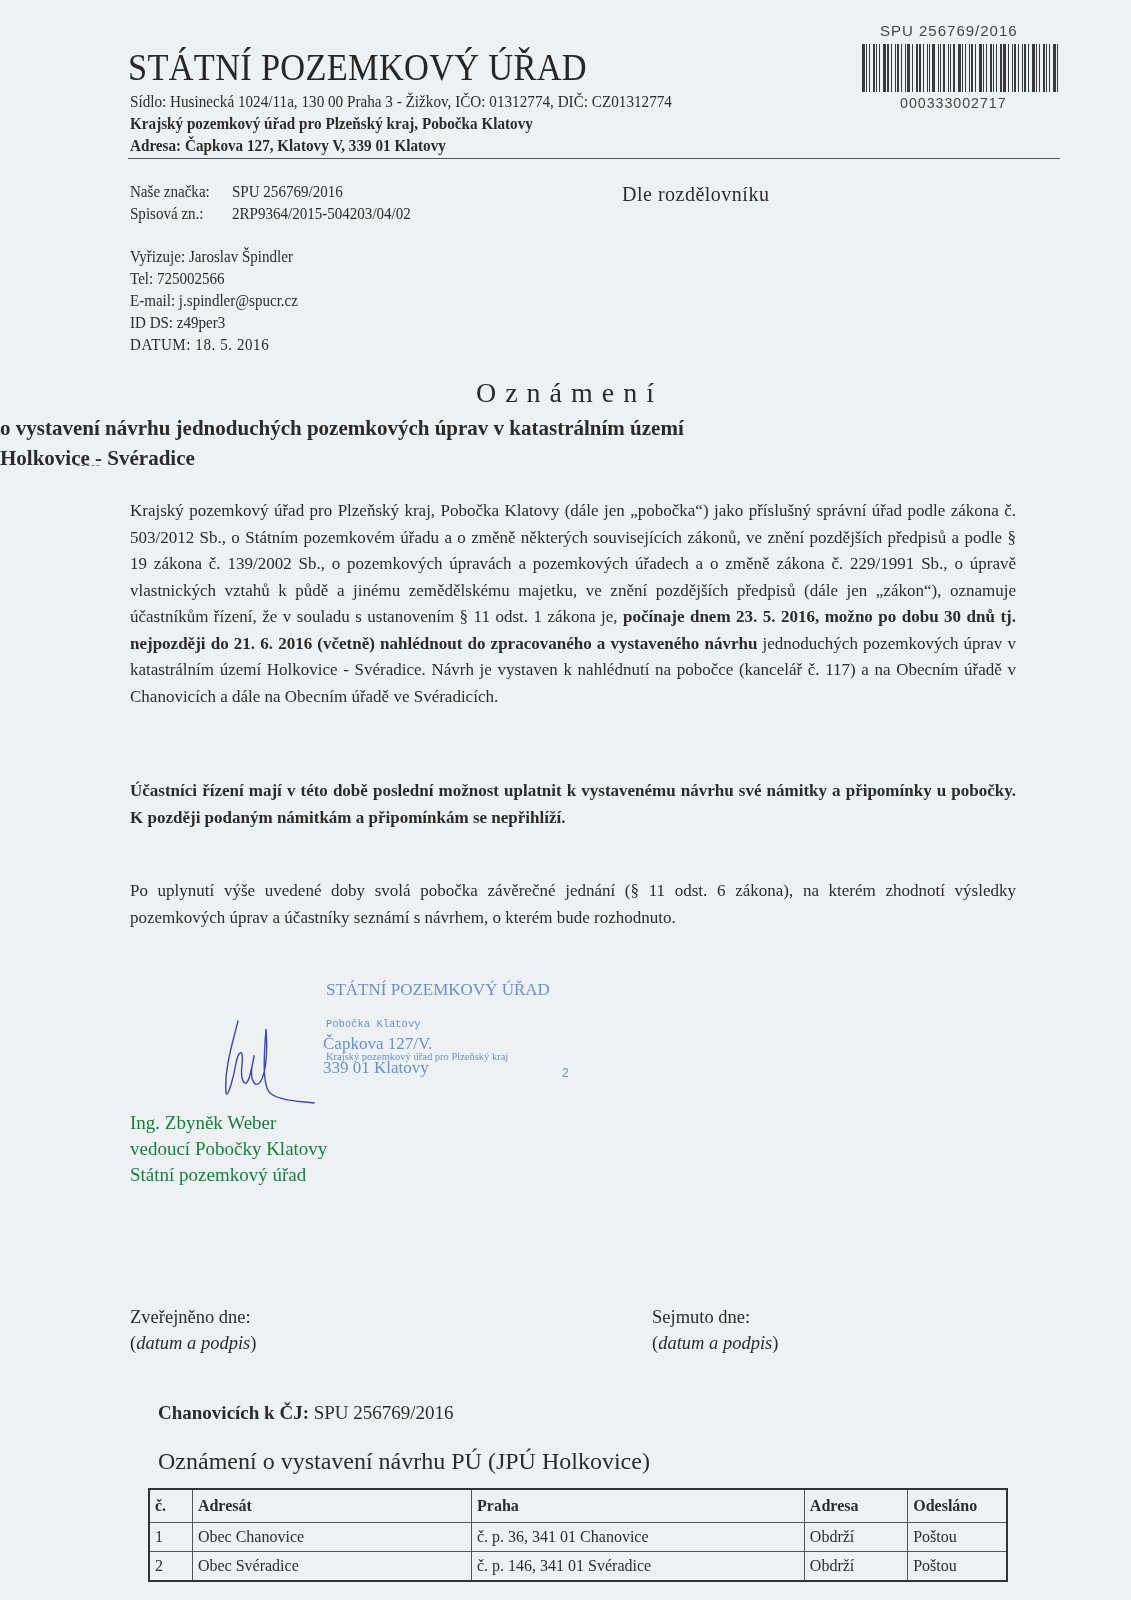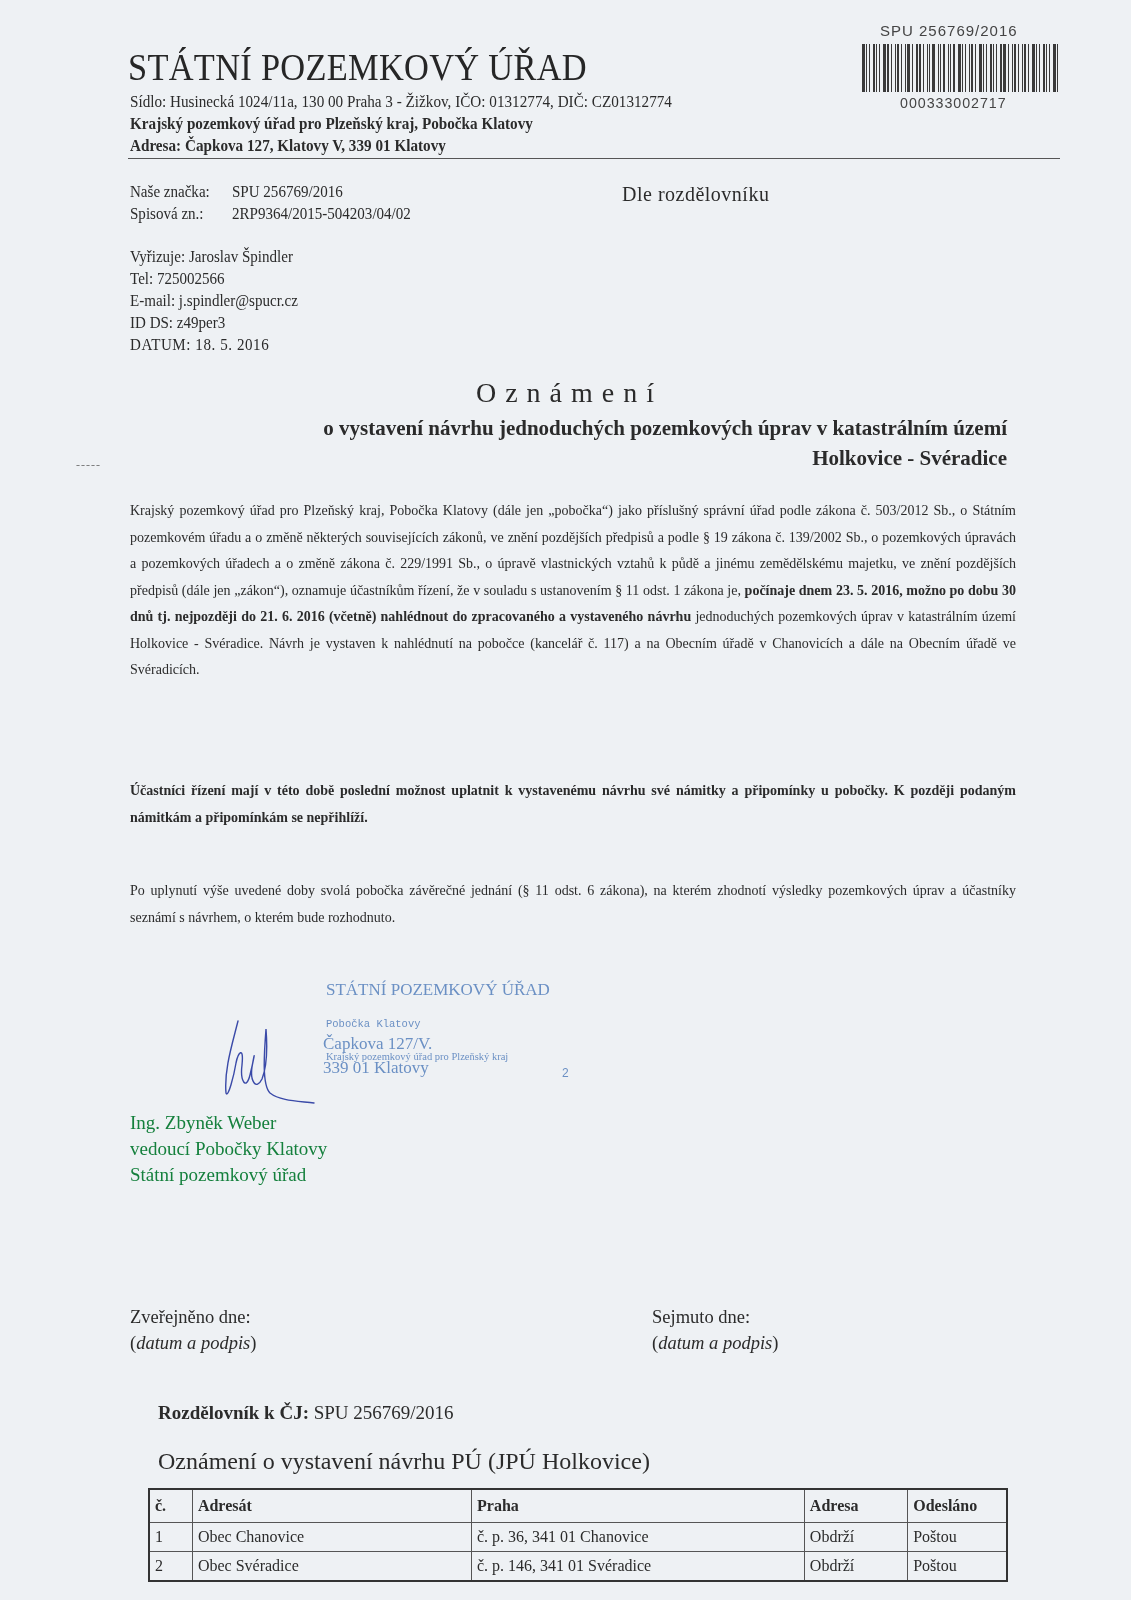--- a/index.html
+++ b/index.html
@@ -13,23 +13,23 @@
   .org-line { left:130px; font-size:16.5px; white-space:nowrap; transform:scaleX(0.92); transform-origin:left; }
   .org-line.b { font-weight:bold; }
   .hr-top { left:128px; top:158px; width:932px; height:0; border-top:1.5px solid #555; }
   .bc-text { left:880px; top:22px; font-family:"Liberation Sans", sans-serif; font-size:15px; letter-spacing:1px; color:#444; }
   .barcode { left:862px; top:44px; width:198px; height:48px; display:flex; align-items:stretch; }
   .barcode span { display:block; background:#3a3a3a; height:100%; }
   .bc-num { left:900px; top:94px; font-family:"Liberation Sans", sans-serif; font-size:15px; letter-spacing:1px; color:#444; transform:scaleX(0.95); transform-origin:left; }
   .meta { font-size:16px; transform:scaleX(0.94); transform-origin:left; white-space:nowrap; }
   .recipient { left:622px; top:183px; font-size:20px; letter-spacing:0.5px; }
   .title { left:0; width:1131px; text-align:center; top:377px; font-size:28px; letter-spacing:9px; padding-left:8px; box-sizing:border-box; }
-  .subtitle { left:0; width:970px; text-align:right; font-size:21px; font-weight:bold;padding-left:37px; }
+  .subtitle { left:0; width:970px; text-align:left; font-size:21px; font-weight:bold; }
   .dashes { left:76px; top:458px; font-size:12px; color:#777; letter-spacing:1px; }
-  .para { left:130px; width:886px; font-size:14px; line-height:26.5px; text-align:justify; }
+  .para { left:130px; width:886px; font-size:17px; line-height:26.5px; text-align:justify; }
   .para .b { font-weight:bold; }
   .stamp { color:#6b90c4; font-family:"Liberation Serif", serif; white-space:nowrap; }
   .sig-text { left:130px; font-size:19px; line-height:26px; color:#15803d; }
   .pub-label { font-size:18.5px; line-height:26px; }
   .pub-label i { font-style:italic; }
   .dist-head { left:158px; top:1402px; font-size:19px; }
   .dist-head b { font-weight:bold; }
   .dist-desc { left:158px; top:1448px; font-size:24px; }
   table.dist { position:absolute; left:148px; top:1488px; width:860px; border-collapse:collapse; font-size:16px; border:2px solid #333; }
   table.dist td, table.dist th { border:1px solid #555; padding:3px 5px; text-align:left; font-weight:normal; height:22px; }
@@ -142,21 +142,21 @@
 <div class="abs sig-text" style="top:1110px;">Ing. Zbyněk Weber</div>
 <div class="abs sig-text" style="top:1136px;">vedoucí Pobočky Klatovy</div>
 <div class="abs sig-text" style="top:1162px;">Státní pozemkový úřad</div>
 
 <div class="abs pub-label" style="left:130px; top:1304px;text-align:center;">Zveřejněno dne:</div>
 <div class="abs pub-label" style="left:130px; top:1330px;">(<i>datum a podpis</i>)</div>
 <div class="abs pub-label" style="left:652px; top:1304px;">Sejmuto dne:</div>
 <div class="abs pub-label" style="left:652px; top:1330px;">(<i>datum a podpis</i>)</div>
 
 <div class="abs dist-head">
-  <b>Rozdělovník k ČJ:</b> <span>SPU 256769/2016</span>
+  <b>Chanovicích k ČJ:</b> <span>SPU 256769/2016</span>
 </div>
 <div class="abs dist-desc">Oznámení o vystavení návrhu PÚ (JPÚ Holkovice)</div>
 
 <table class="dist">
   <colgroup>
     <col style="width:42px">
       <col style="width:270px">
       <col style="width:322px">
       <col style="width:100px">
       <col style="width:96px">

